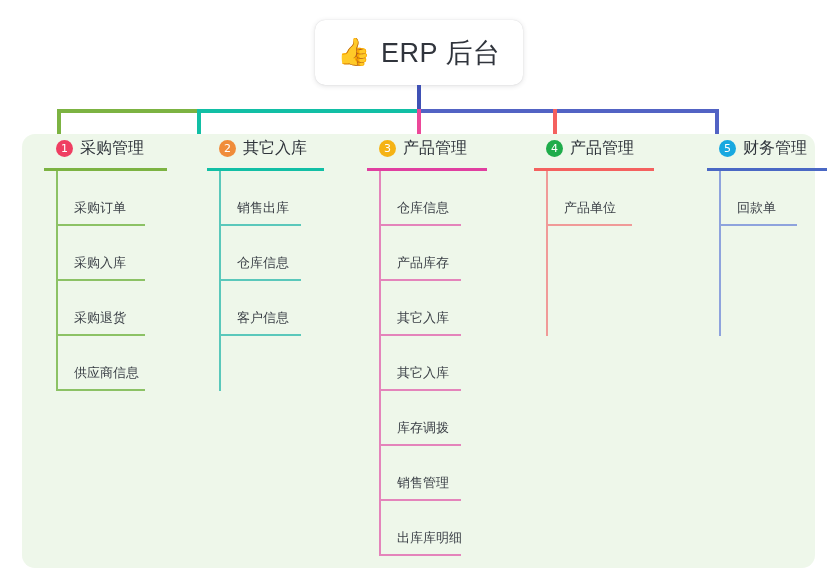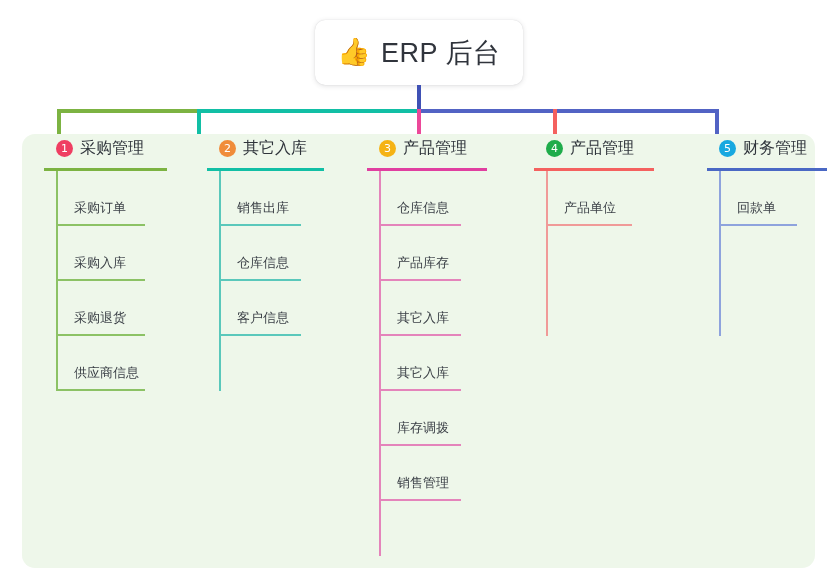--- a/index.html
+++ b/index.html
@@ -263,20 +263,24 @@
           <div class="item-rule" style="background: rgb(228, 132, 187);"></div>
         </div>
         <div class="item narrow">
           <span class="item-label">库存调拨</span>
           <div class="item-rule" style="background: rgb(228, 132, 187);"></div>
         </div>
         <div class="item narrow">
           <span class="item-label">销售管理</span>
           <div class="item-rule" style="background: rgb(228, 132, 187);"></div>
         </div>
+        <div class="item narrow">
+          <span class="item-label">出库库明细</span>
+          <div class="item-rule" style="background: rgb(228, 132, 187);"></div>
+        </div>
       </div>
     </div>
   <div class="column" id="col-4">
       <div class="col-header">
         <span class="badge" style="background: rgb(31, 172, 75);">4</span>
         <span class="col-title">产品管理</span>
       </div>
       <div class="col-rule" style="background: rgb(244, 97, 95);"></div>
       <div class="items">
         <div class="spine" style="background: rgb(240, 154, 152); height: 165px;"></div>

